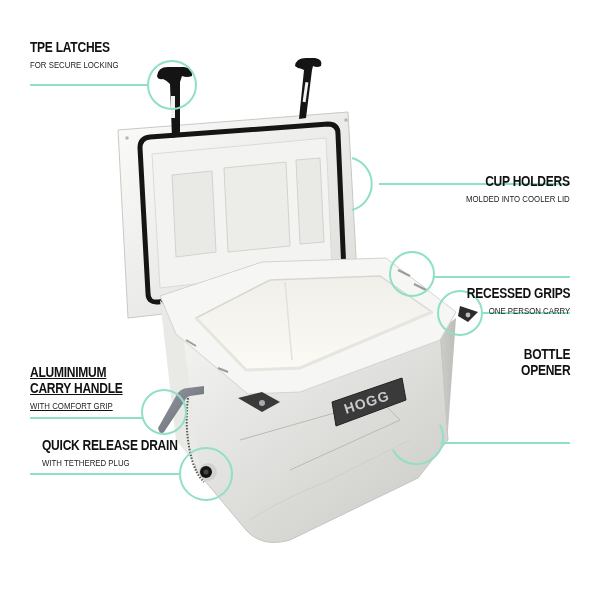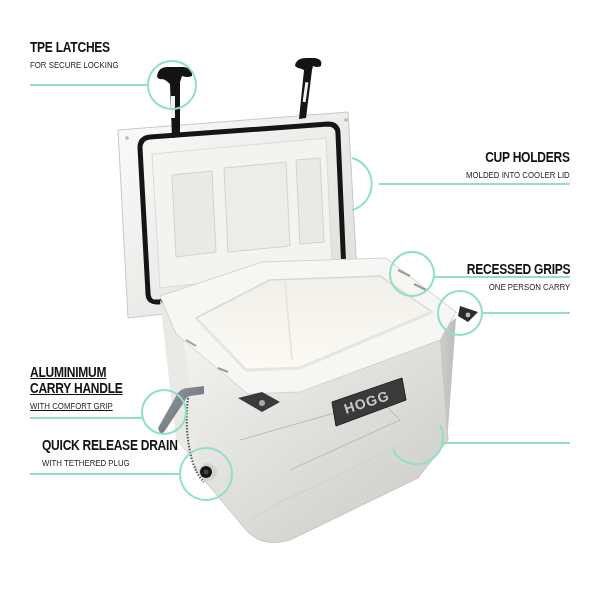--- a/index.html
+++ b/index.html
@@ -3,21 +3,21 @@
   <meta charset="utf-8">
   <style>
     html, body { margin: 0; padding: 0; background: #ffffff; }
     body { width: 600px; height: 600px; position: relative; overflow: hidden; font-family: "Liberation Sans", "DejaVu Sans", sans-serif; }
     .stage { position: absolute; left: 0; top: 0; width: 600px; height: 600px; }
     .art { position: absolute; left: 0; top: 0; }
     .label { position: absolute; color: #111; }
     .label .title { font-family: "Liberation Sans", sans-serif; font-weight: 700; font-size: 14px; line-height: 16px; letter-spacing: -0.3px; transform: scaleX(0.86); transform-origin: left top; white-space: nowrap; display: block; text-transform: uppercase; }
     .label .sub { font-family: "Liberation Sans", sans-serif; font-size: 8.5px; line-height: 11px; color: #222; white-space: nowrap; display: block; margin-top: 5px; transform: scaleX(0.92); transform-origin: left top; text-transform: uppercase; }
     .label.right .title, .label.right .sub { transform-origin: right top; text-align: right; }
-    .label.right { text-align: right; }
+    .label.right { text-align: right; margin-top: 24px; }
   </style>
 </head>
 <body>
 
 <div class="stage">
 
   <svg class="art" width="600" height="600" viewBox="0 0 600 600" xmlns="http://www.w3.org/2000/svg">
     <defs>
       <linearGradient id="bodyFront" x1="0" y1="0" x2="1" y2="1">
         <stop offset="0" stop-color="#f4f4f2"></stop>
@@ -136,20 +136,24 @@
   <div class="label right" style="right:30px; top:149px;">
     <span class="title">CUP HOLDERS</span>
     <span class="sub">MOLDED INTO COOLER LID</span>
   </div>
 
   <div class="label right" style="right:30px; top:261px;">
     <span class="title">RECESSED GRIPS</span>
     <span class="sub">ONE PERSON CARRY</span>
   </div>
 
+  <div class="label right" style="right:30px; top:322px;">
+    <span class="title">BOTTLE</span>
+    <span class="title">OPENER</span>
+  </div>
 
   <div class="label" style="left:30px; top:364px;text-decoration:underline;">
     <span class="title">ALUMINIMUM</span>
     <span class="title">CARRY HANDLE</span>
     <span class="sub">WITH COMFORT GRIP</span>
   </div>
 
   <div class="label" style="left:42px; top:437px;">
     <span class="title">QUICK RELEASE DRAIN</span>
     <span class="sub">WITH TETHERED PLUG</span>

